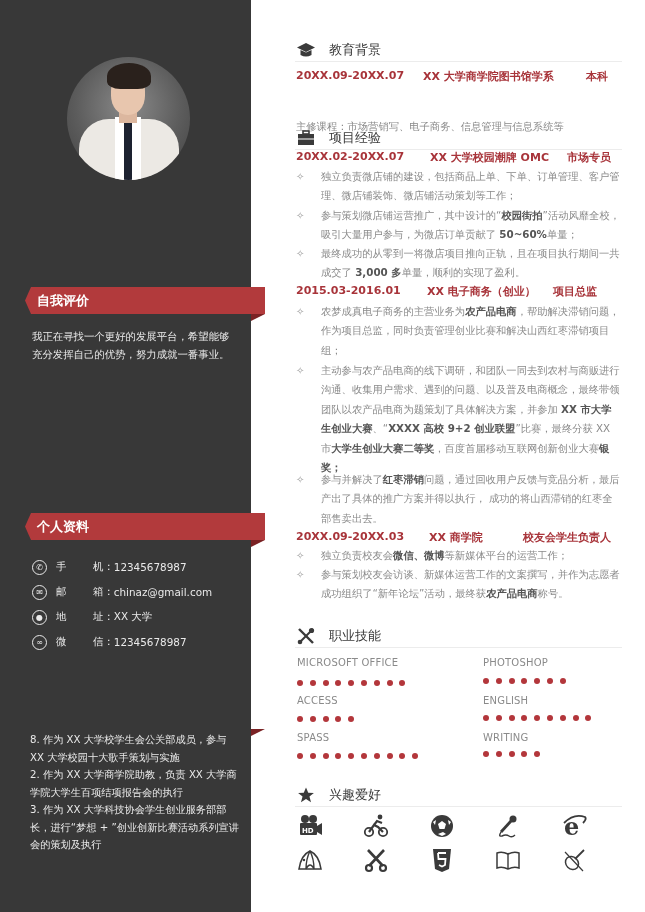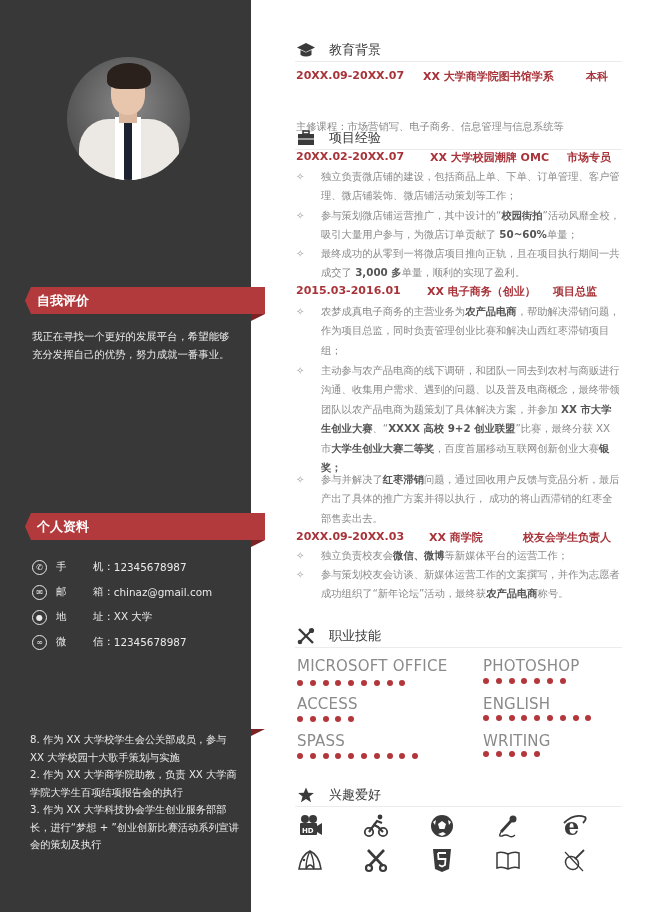--- a/index.html
+++ b/index.html
@@ -41,21 +41,21 @@
   .row-red { position: absolute; left: 296px; font-size: 11px; font-weight: bold; color: #a8343a; white-space: nowrap; }
   .row-red span { position: absolute; top: 0; white-space: nowrap; }
 
   .plain { position: absolute; left: 296px; font-size: 10.3px; color: #8a8a8a; white-space: nowrap; margin-top: 32px; }
 
   .bullet { position: absolute; left: 296px; width: 330px; font-size: 10.3px; line-height: 19.4px; color: #8a8a8a; }
   .bullet .dia { position: absolute; left: 0; top: 0; color: #a0a0a0; font-size: 10px; }
   .bullet .txt { display: block; margin-left: 25px; width: 300px; }
   .bullet b { color: #555; font-weight: bold; }
 
-  .skill { position: absolute; font-size: 15px; color: #8a8a8a; letter-spacing: 0.2px; }
+  .skill { position: absolute; font-size: 10px; color: #8a8a8a; letter-spacing: 0.2px; }
   .dots { position: absolute; display: flex; gap: 6.8px; }
   .dots i { display: block; width: 6px; height: 6px; border-radius: 50%; background: #b3363b; }
 
   .hobbies { position: absolute; left: 296px; top: 812px; width: 330px; display: grid; grid-template-columns: repeat(5, 1fr); row-gap: 6px; }
   .hobby { width: 28px; height: 28px; display: flex; align-items: center; justify-content: center; }
   .hobby svg { width: 26px; height: 26px; }
 </style>
 </head>
 <body>
 

